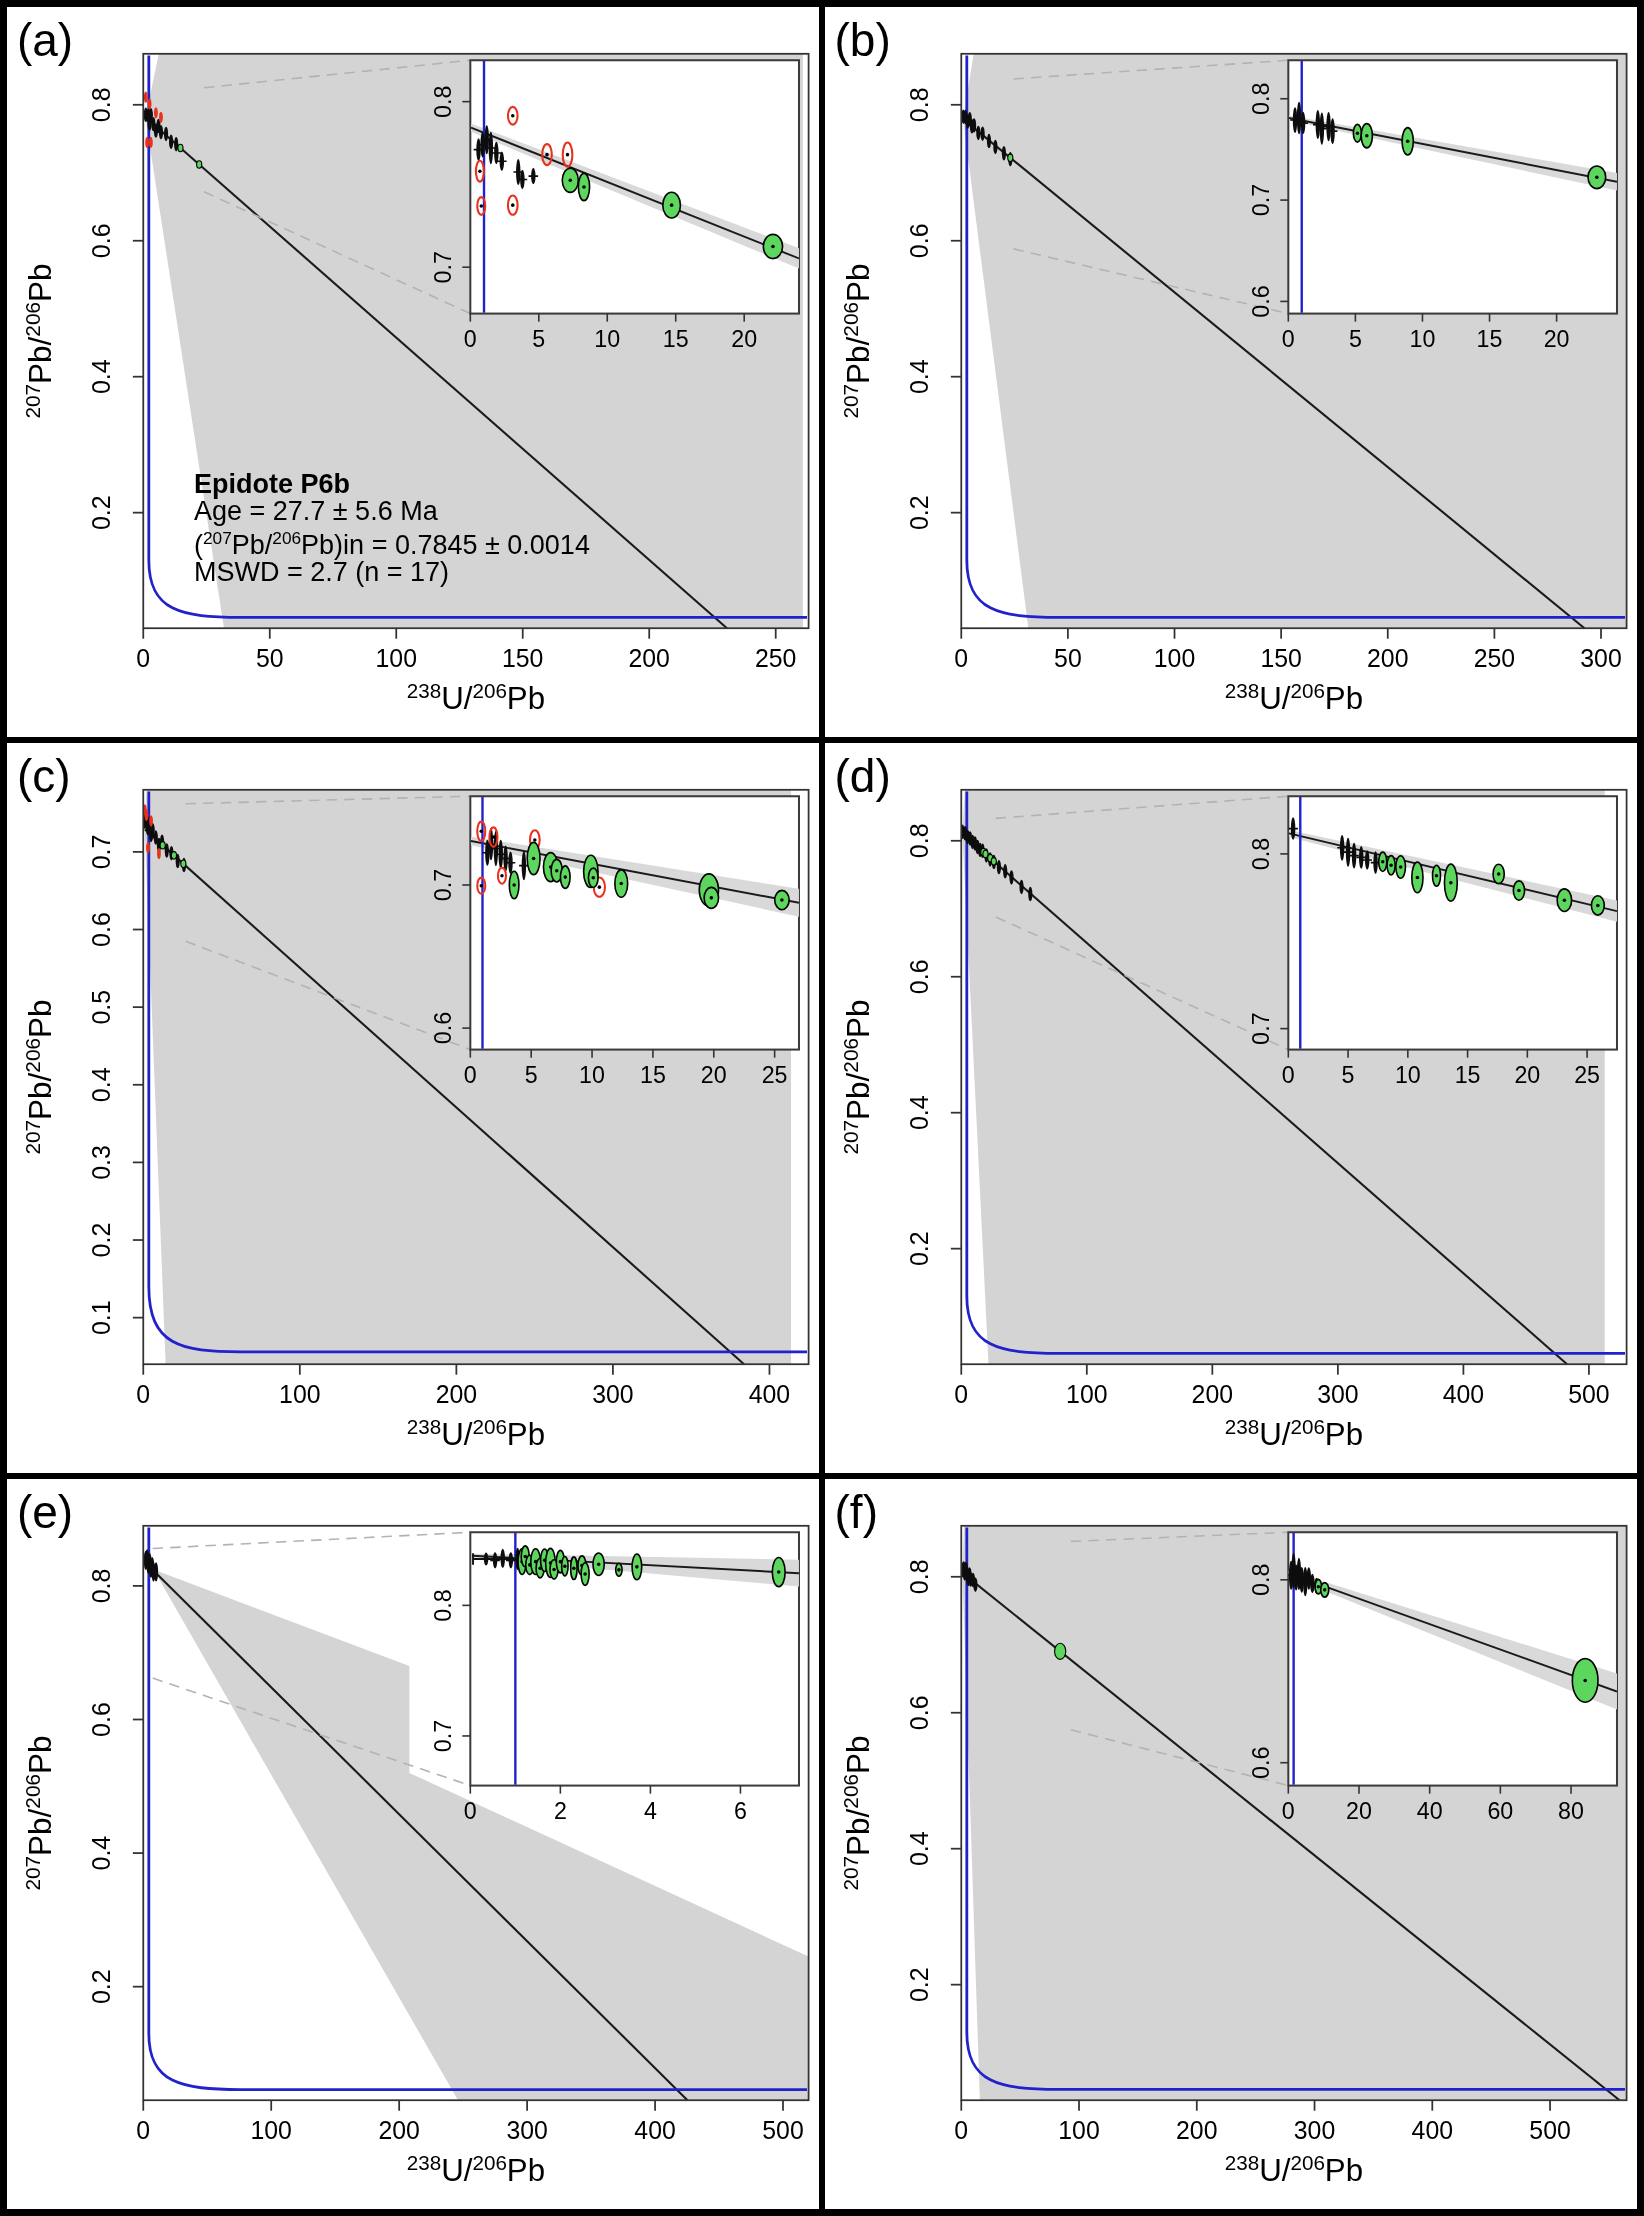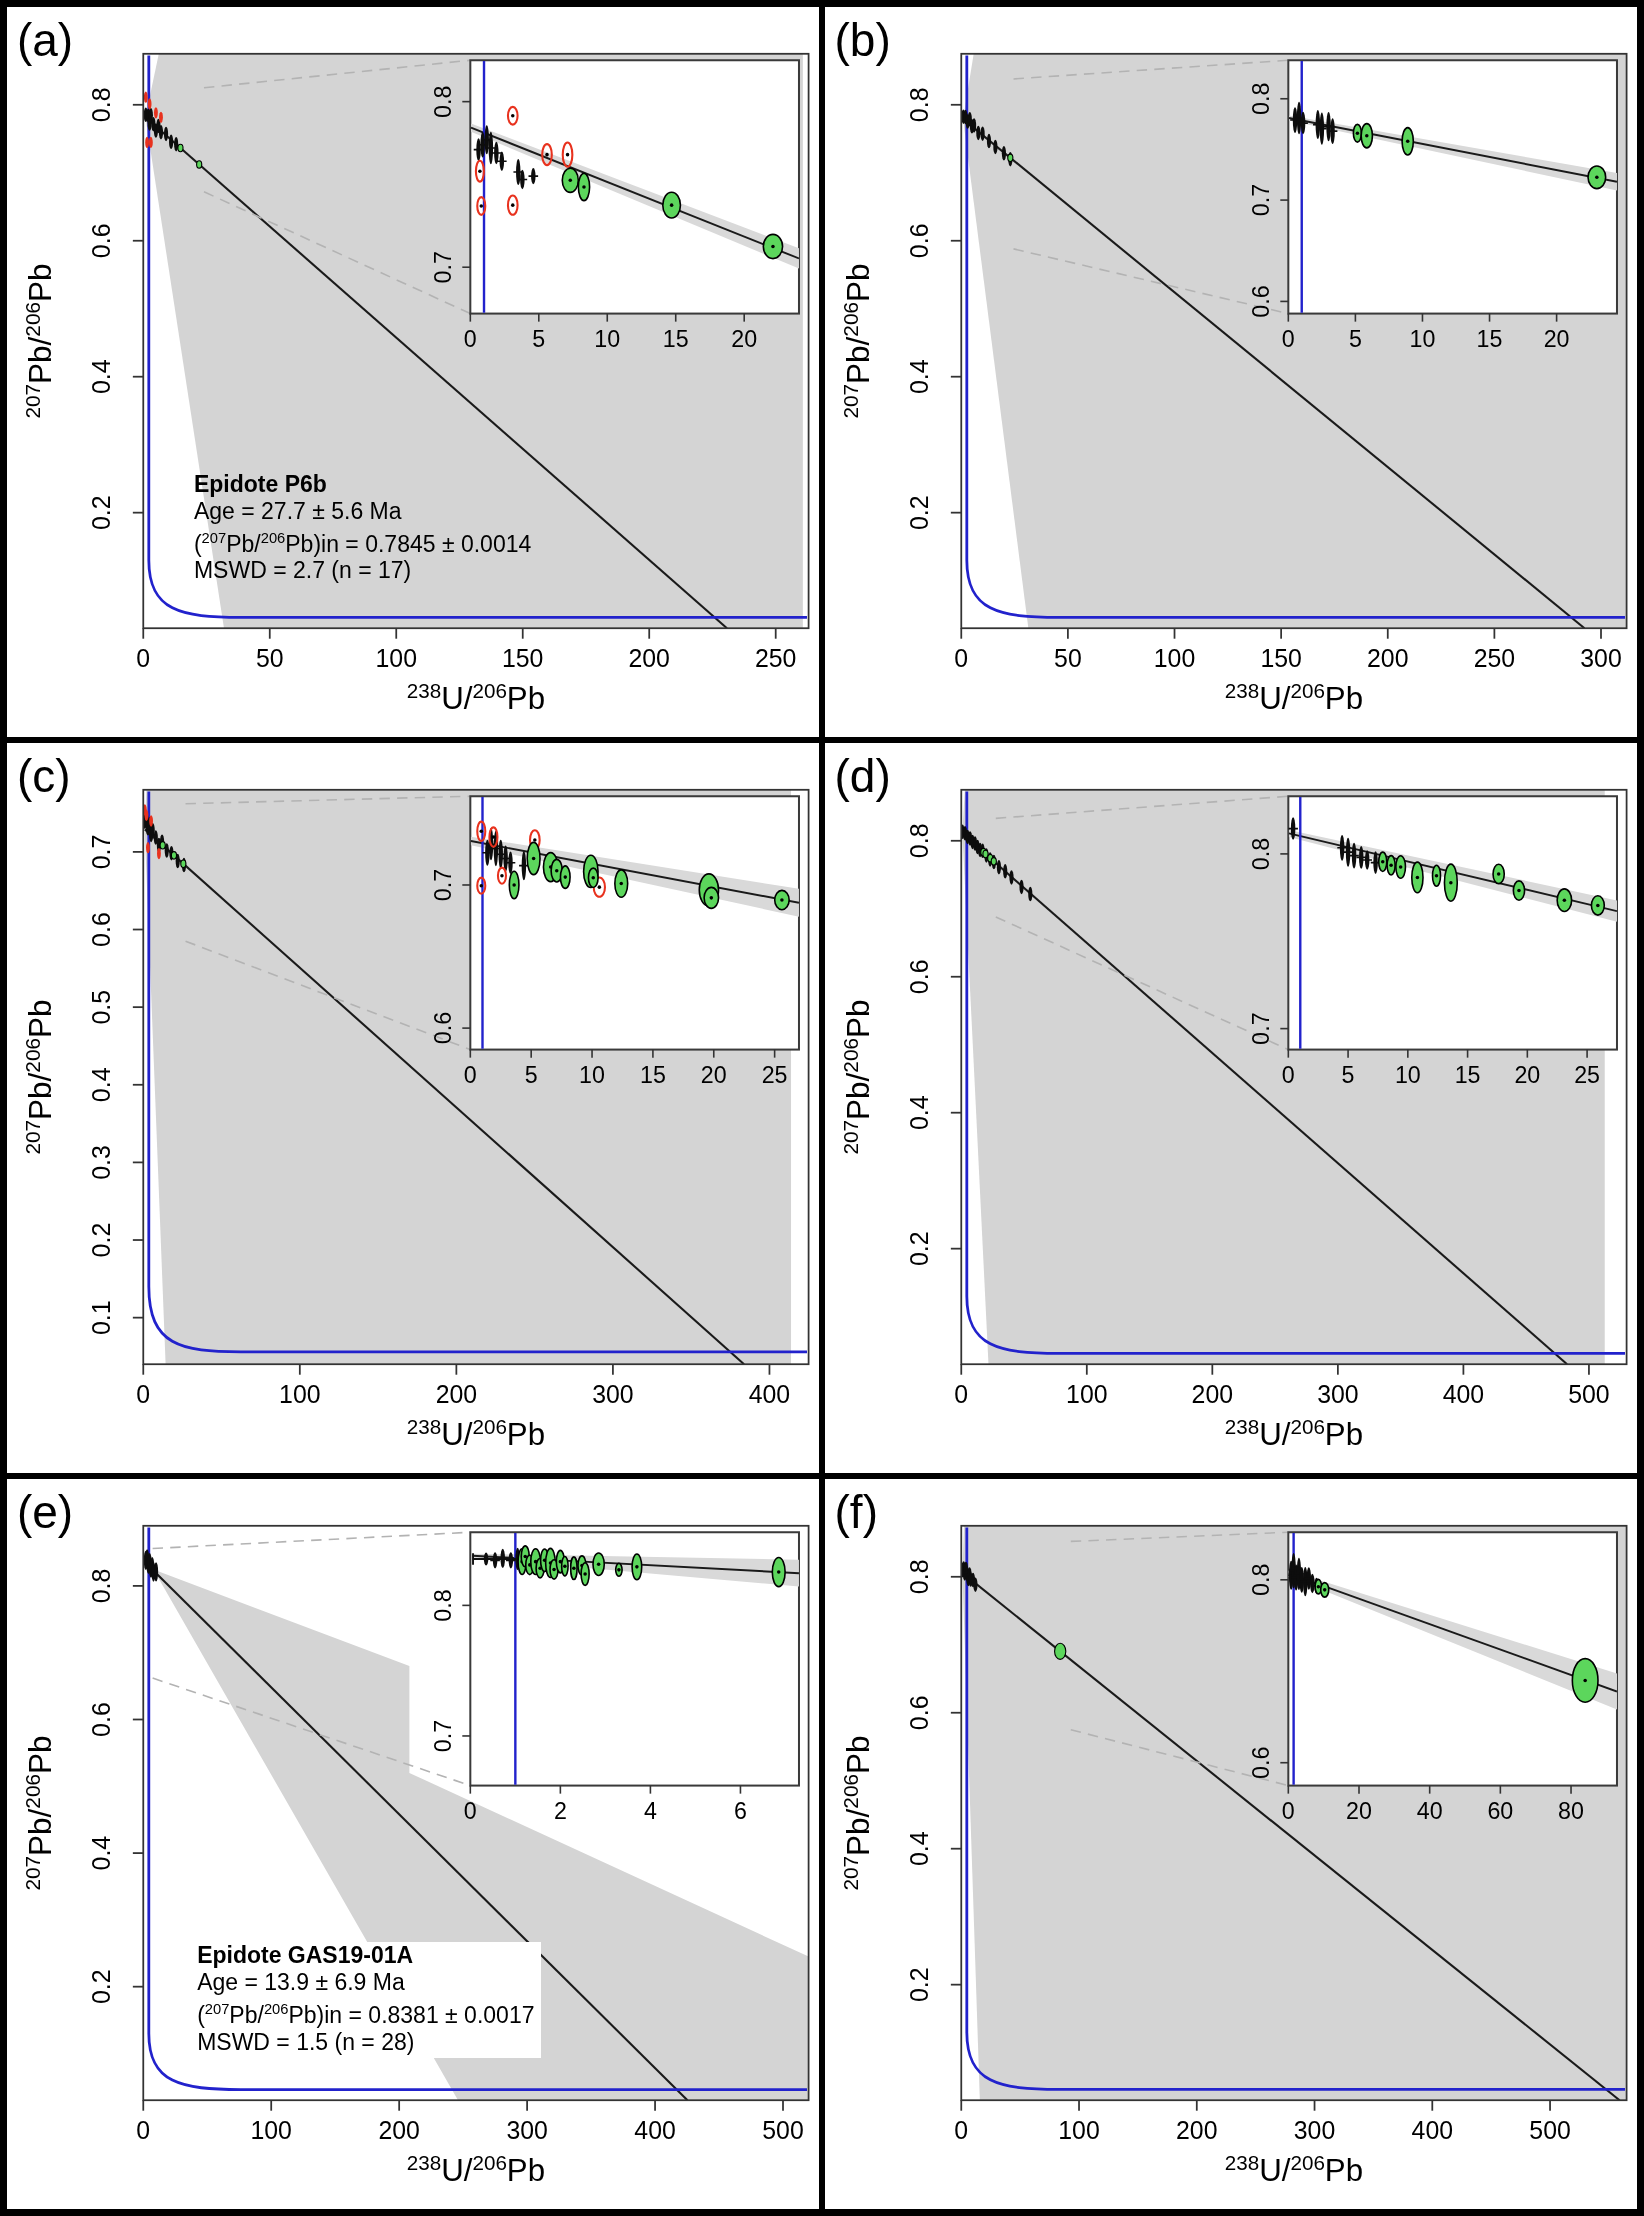--- a/index.html
+++ b/index.html
@@ -9,21 +9,21 @@
     display:grid;grid-template-columns:1fr 1fr;grid-template-rows:1fr 1fr 1fr;
     gap:5.6px;padding:3.2px;position:relative;
   }
   .panel{background:#fff;position:relative;overflow:hidden;}
   .panel svg{position:absolute;left:0;top:0;width:100%;height:100%;}
   .panel-label{
     position:absolute;left:1.2%;top:1.4%;font-size:46px;color:#000;
     font-family:"Liberation Sans",sans-serif;line-height:1;
   }
   .note{
-    position:absolute;left:23%;top:63.5%;font-size:23px;line-height:27px;color:#000;
+    position:absolute;left:23%;top:63.5%;font-size:27px;line-height:27px;color:#000;
     font-family:"Liberation Sans",sans-serif;white-space:nowrap;
   }
   .note .sample{font-weight:bold;}
   .note sup{font-size:64%;}
   .note.boxed{background:#fff;padding:0 6.4px 1.6px 3.2px;}
   text{font-family:"Liberation Sans",sans-serif;fill:#000;}
 </style>
 </head>
 <body>
 
@@ -626,26 +626,20 @@
         <line x1="157" y1="463.6744186046512" x2="170" y2="463.6744186046512" stroke="#333" stroke-width="2.2"></line>
         <text x="128" y="463.6744186046512" font-size="31" text-anchor="middle" transform="rotate(-90 128 463.6744186046512)">0.4</text>
         <line x1="157" y1="298.093023255814" x2="170" y2="298.093023255814" stroke="#333" stroke-width="2.2"></line>
         <text x="128" y="298.093023255814" font-size="31" text-anchor="middle" transform="rotate(-90 128 298.093023255814)">0.6</text>
         <line x1="157" y1="132.51162790697674" x2="170" y2="132.51162790697674" stroke="#333" stroke-width="2.2"></line>
         <text x="128" y="132.51162790697674" font-size="31" text-anchor="middle" transform="rotate(-90 128 132.51162790697674)">0.8</text>
         <text x="585" y="870" font-size="39" text-anchor="middle"><tspan dy="-13.260000000000002" font-size="25.740000000000002">238</tspan><tspan dy="13.260000000000002">U/</tspan><tspan dy="-13.260000000000002" font-size="25.740000000000002">206</tspan><tspan dy="13.260000000000002">Pb</tspan></text>
         <text x="55" y="414" font-size="39" text-anchor="middle" transform="rotate(-90 55 414)"><tspan dy="-13.260000000000002" font-size="25.740000000000002">207</tspan><tspan dy="13.260000000000002">Pb/</tspan><tspan dy="-13.260000000000002" font-size="25.740000000000002">206</tspan><tspan dy="13.260000000000002">Pb</tspan></text>
       </svg>
     <div class="panel-label">(e)</div>
-    <div class="note boxed">
-      <div class="sample">Epidote GAS19-01A</div>
-      <div>Age = 13.9 ± 6.9 Ma</div>
-      <div class="ratio"><span>(</span><sup>207</sup><span>Pb/</span><sup>206</sup><span>Pb)in = </span>0.8381 ± 0.0017</div>
-      <div>MSWD = 1.5 (n = 28)</div>
-    </div>
   </div>
   <div class="panel">
     <svg viewBox="0 0 1013 905" preserveAspectRatio="none">
         <rect x="0" y="0" width="1013" height="905" fill="#ffffff"></rect>
         <defs>
           <clipPath id="clip-f">
             <rect x="170" y="58" width="830" height="712"></rect>
           </clipPath>
           <clipPath id="iclip-f">
             <rect x="578" y="66" width="410" height="314"></rect>

